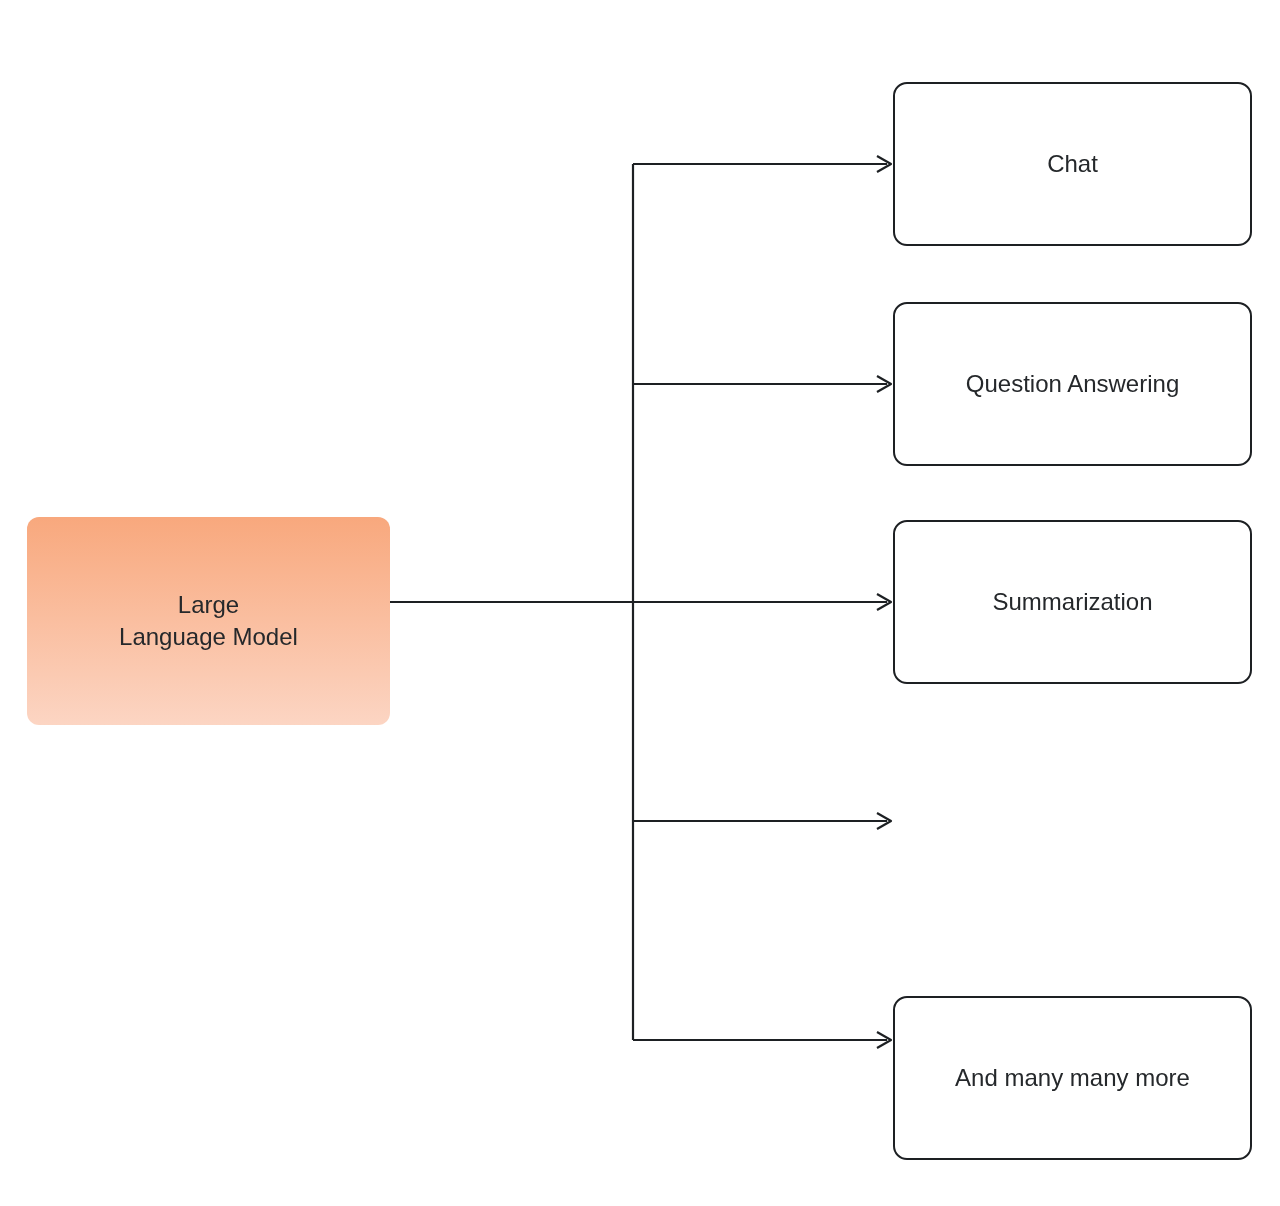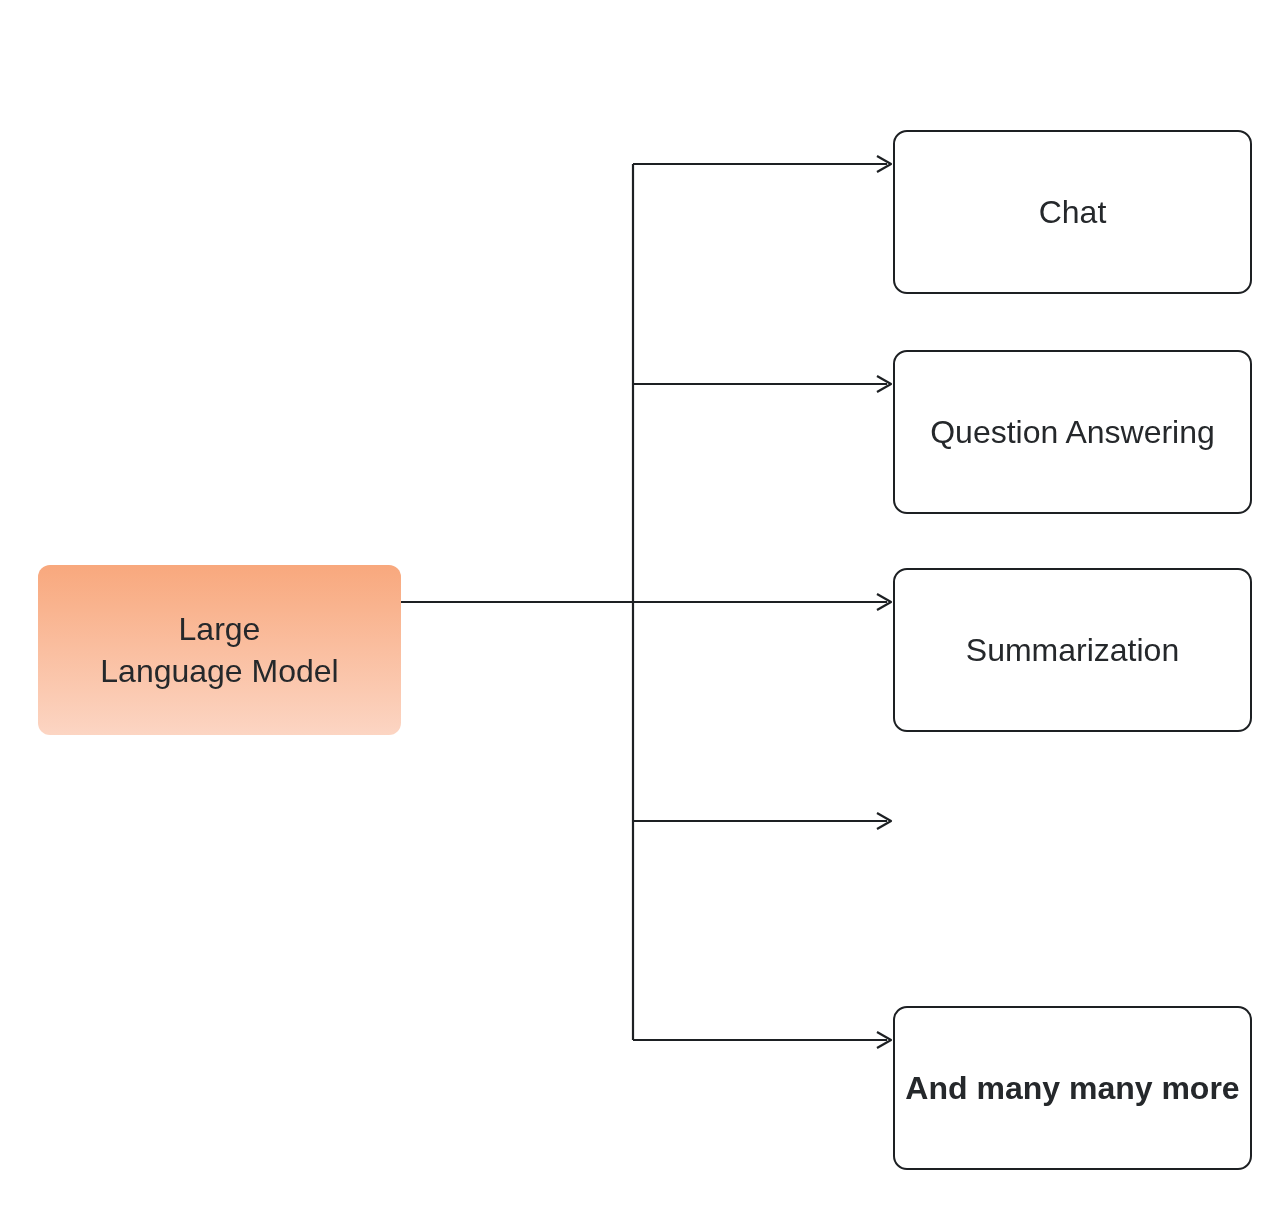--- a/index.html
+++ b/index.html
@@ -35,46 +35,45 @@
     stroke-linejoin: round;
     stroke-linecap: butt;
   }
   .node {
     position: absolute;
     display: flex;
     align-items: center;
     justify-content: center;
     text-align: center;
     color: var(--text);
-    font-size: 32px;
+    font-size: 24px;
     line-height: 1.32;
-    margin-top: 48px;
   }
   .root-node {
-    left: 38px;
+    left: 27px;
     top: 517px;
     width: 363px;
-    height: 170px;
+    height: 208px;
     border-radius: 12px;
     background: linear-gradient(to bottom, var(--root-gradient-top), var(--root-gradient-bottom));
   }
   .root-node .label { white-space: pre-line; }
   .target-node {
     left: 893px;
     width: 359px;
     height: 164px;
     background: var(--box-bg);
     border: 2px solid var(--box-border);
     border-radius: 14px;
   }
   .target-chat          { top: 82px; }
   .target-qa            { top: 302px; text-align: right; }
   .target-summarization { top: 520px; }
   .target-translation   { top: 739px; }
-  .target-more          { top: 958px; font-weight: bold; }
+  .target-more          { top: 996px; }
 </style>
 </head>
 <body>
 
 <div class="canvas">
 
   <svg class="connectors" viewBox="0 0 1280 1206" aria-hidden="true">
 
     <path d="M390 602 H 887"></path>
 

